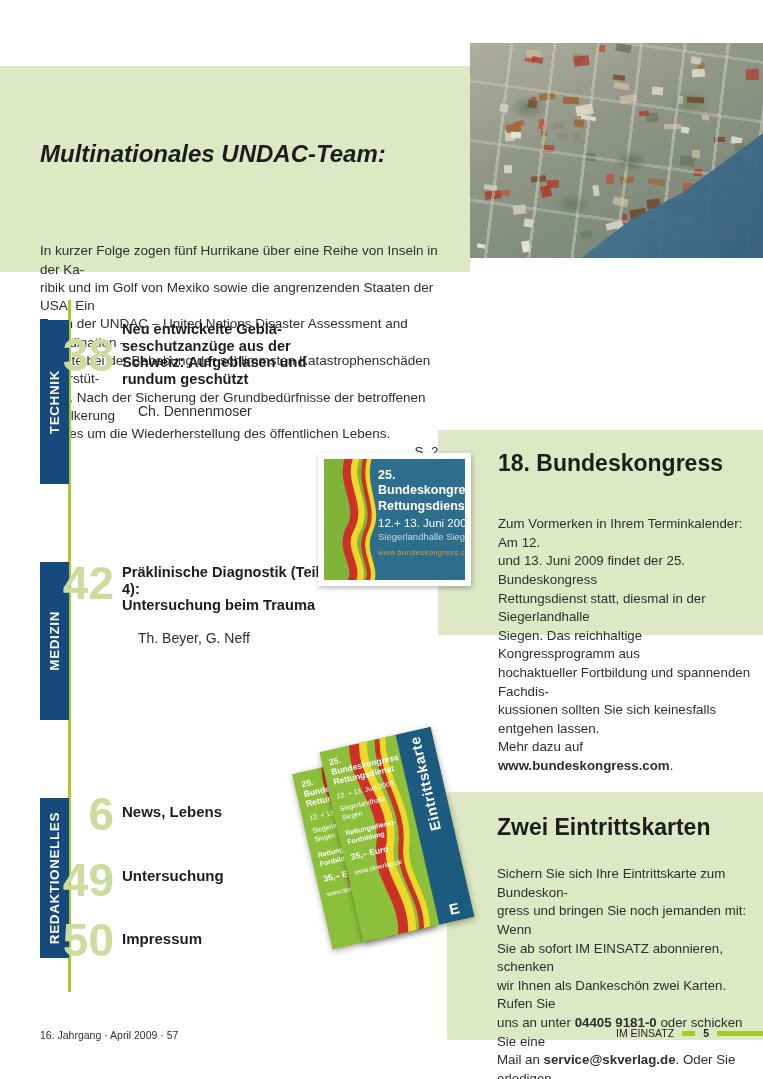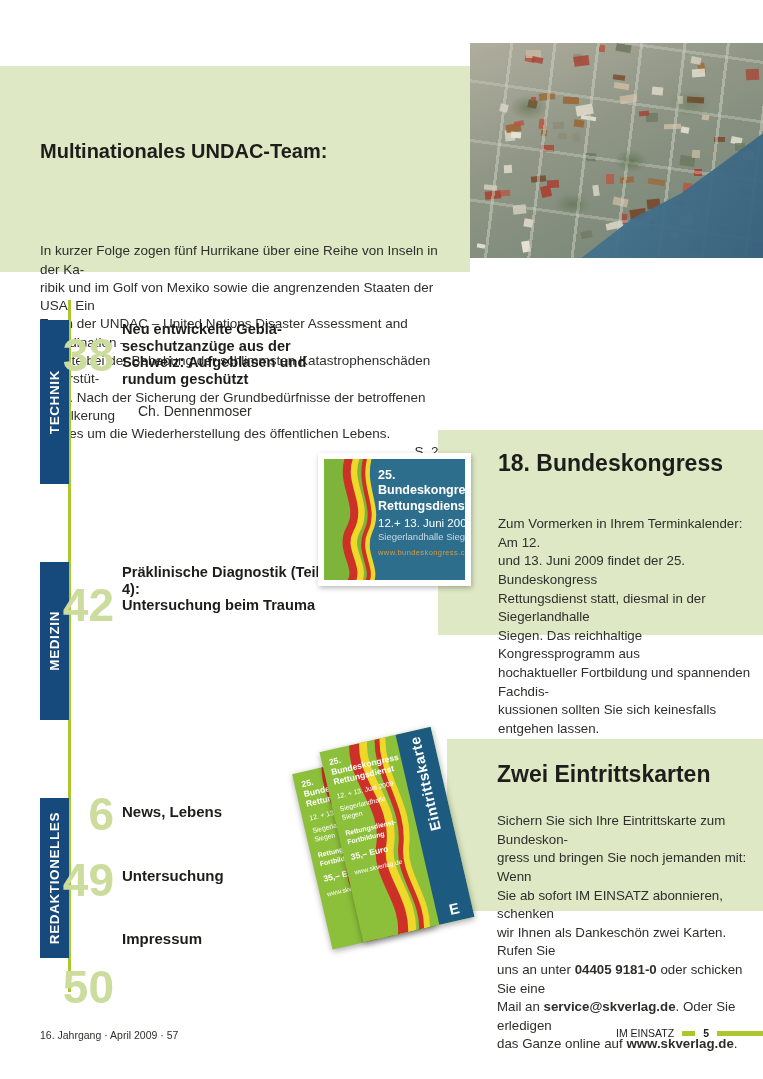--- a/index.html
+++ b/index.html
@@ -15,21 +15,21 @@
     --ink:#1d1d1b;
     --body-ink:#2e2e2c;
   }
   html,body{margin:0;padding:0;background:#fff;}
   body{font-family:"Liberation Sans",sans-serif;color:var(--ink);}
   #page{position:relative;width:763px;height:1079px;background:#fff;overflow:hidden;}
   .pre{white-space:pre-line;}
 
   
   #hero-band{position:absolute;left:0;top:66px;width:470px;height:206px;background:var(--bg-green);}
-  #kicker{position:absolute;left:40px;top:74px;font-size:20px;font-weight:bold;}
+  #kicker{position:absolute;left:40px;top:74px;font-size:24px;font-weight:bold;font-style:italic;}
   #big-title{position:absolute;left:38px;top:97px;font-size:39px;font-weight:bold;letter-spacing:-0.6px;}
   #intro{position:absolute;left:40px;top:158px;width:406px;font-size:13.5px;line-height:18.3px;color:var(--body-ink);}
   #page-ref{position:absolute;right:0;bottom:1px;}
 
   
   #hero-photo{position:absolute;left:470px;top:43px;width:293px;height:215px;overflow:hidden;
     background:linear-gradient(155deg,#b0ae9e 0%,#909686 40%,#7f8b7b 72%,#75847b 100%);}
   #photo-houses{position:absolute;inset:0;z-index:1;}
   #photo-streets{position:absolute;inset:0;z-index:2;background:
     repeating-linear-gradient(97deg,transparent 0 40px,rgba(206,209,197,.5) 40px 43px),
@@ -45,34 +45,34 @@
 
   
   #toc-line{position:absolute;left:68px;top:300px;width:3px;height:692px;background:var(--accent-green);}
   .cat{position:absolute;left:40px;width:29px;background:var(--navy);color:#fff;display:flex;align-items:center;justify-content:center;}
   .cat span{writing-mode:vertical-rl;transform:rotate(180deg);font-weight:bold;font-size:13.5px;letter-spacing:.6px;}
   #cat-technik{top:320px;height:164px;}
   #cat-medizin{top:562px;height:158px;}
   #cat-redaktionelles{top:798px;height:160px;}
 
   .num{position:absolute;left:58px;width:56px;text-align:right;font-size:46px;font-weight:bold;color:var(--num-green);line-height:1;}
-  #num-38{top:320px;margin-top:12px;} #num-42{top:582px;} #num-6{top:791px;} #num-49{top:857px;} #num-50{top:964px;}
+  #num-38{top:320px;margin-top:12px;} #num-42{top:560px;} #num-6{top:791px;} #num-49{top:857px;} #num-50{top:917px;}
 
   .entry{position:absolute;left:122px;width:204px;}
   #entry-38{top:321px;} #entry-42{top:564px;}
   .entry h3{margin:0;font-size:14.6px;line-height:16.5px;font-weight:bold;color:var(--ink);}
   .entry .body{margin:4px 0 0;font-size:13.1px;line-height:17.4px;color:var(--body-ink);}
   .entry .author{margin:16px;font-size:14px;line-height:17.4px;color:var(--body-ink);}
   .mini-title{position:absolute;left:122px;font-size:15px;font-weight:bold;}
   #title-6{top:803px;} #title-49{top:867px;} #title-50{top:930px;}
 
   
   .promo{position:absolute;background:var(--bg-green);}
   #promo-1{left:438px;top:430px;width:325px;height:205px;}
-  #promo-2{left:447px;top:739px;width:316px;height:172px;}
+  #promo-2{left:447px;top:792px;width:316px;height:248px;}
   .promo h2{position:absolute;margin:0;font-size:23px;font-weight:bold;}
   #promo-1 h2{left:60px;top:20px;}
   #promo-2 h2{left:50px;top:22px;}
   .ptext{position:absolute;font-size:13.3px;line-height:18.6px;color:var(--body-ink);}
   #promo-1 .ptext{left:60px;top:72px;width:254px;}
   #promo-2 .ptext{left:50px;top:60px;width:256px;}
   .ptext .b{font-weight:bold;}
 
   
   #flyer{position:absolute;left:318px;top:453px;width:153px;height:133px;background:#fff;
@@ -238,20 +238,21 @@
 seschutzanzüge aus der
 Schweiz: Aufgeblasen und
 rundum geschützt</h3>
     <p class="author">Ch. Dennenmoser</p>
   </div>
 
   <div id="num-42" class="num">42</div>
   <div id="entry-42" class="entry">
     <h3 class="pre">Präklinische Diagnostik (Teil 4):
 Untersuchung beim Trauma</h3>
+    <p class="author">Th. Beyer, G. Neff</p>
   </div>
 
   <div id="num-6" class="num">6</div>
   <div id="title-6" class="mini-title">News, Lebens</div>
 
   <div id="num-49" class="num">49</div>
   <div id="title-49" class="mini-title">Untersuchung</div>
 
   <div id="num-50" class="num">50</div>
   <div id="title-50" class="mini-title">Impressum</div>

